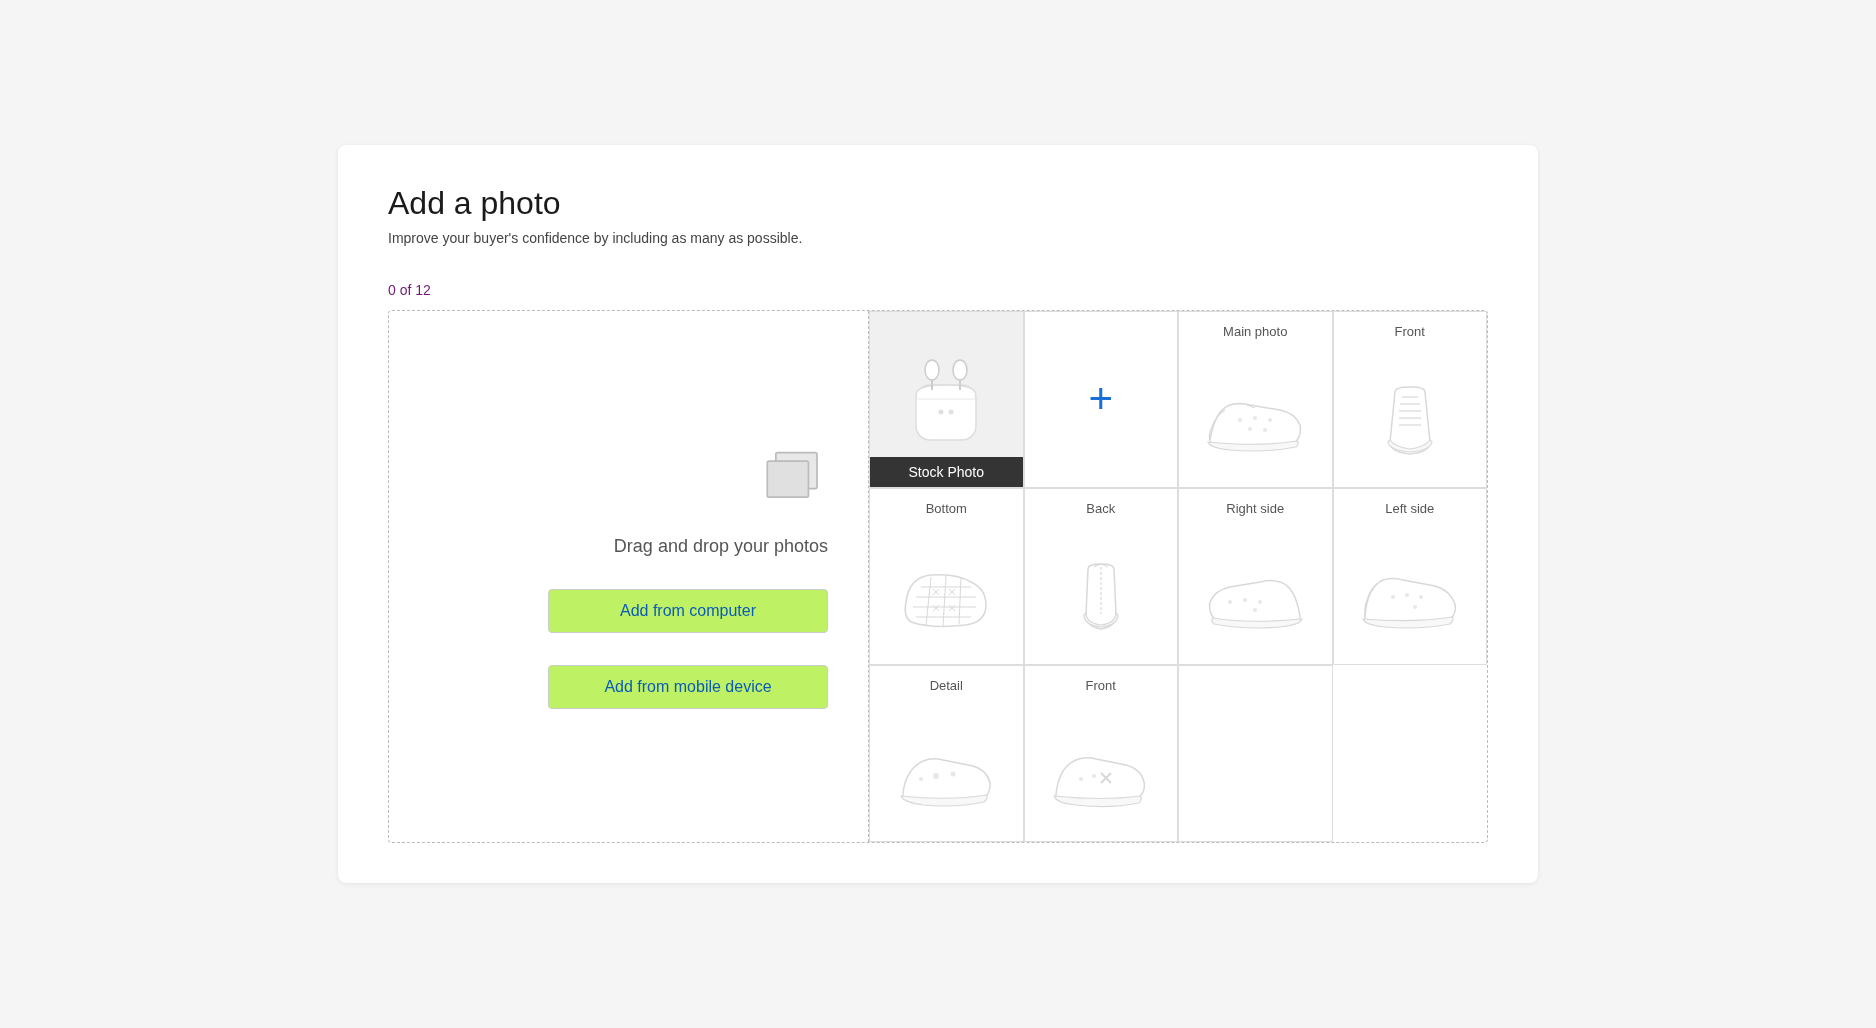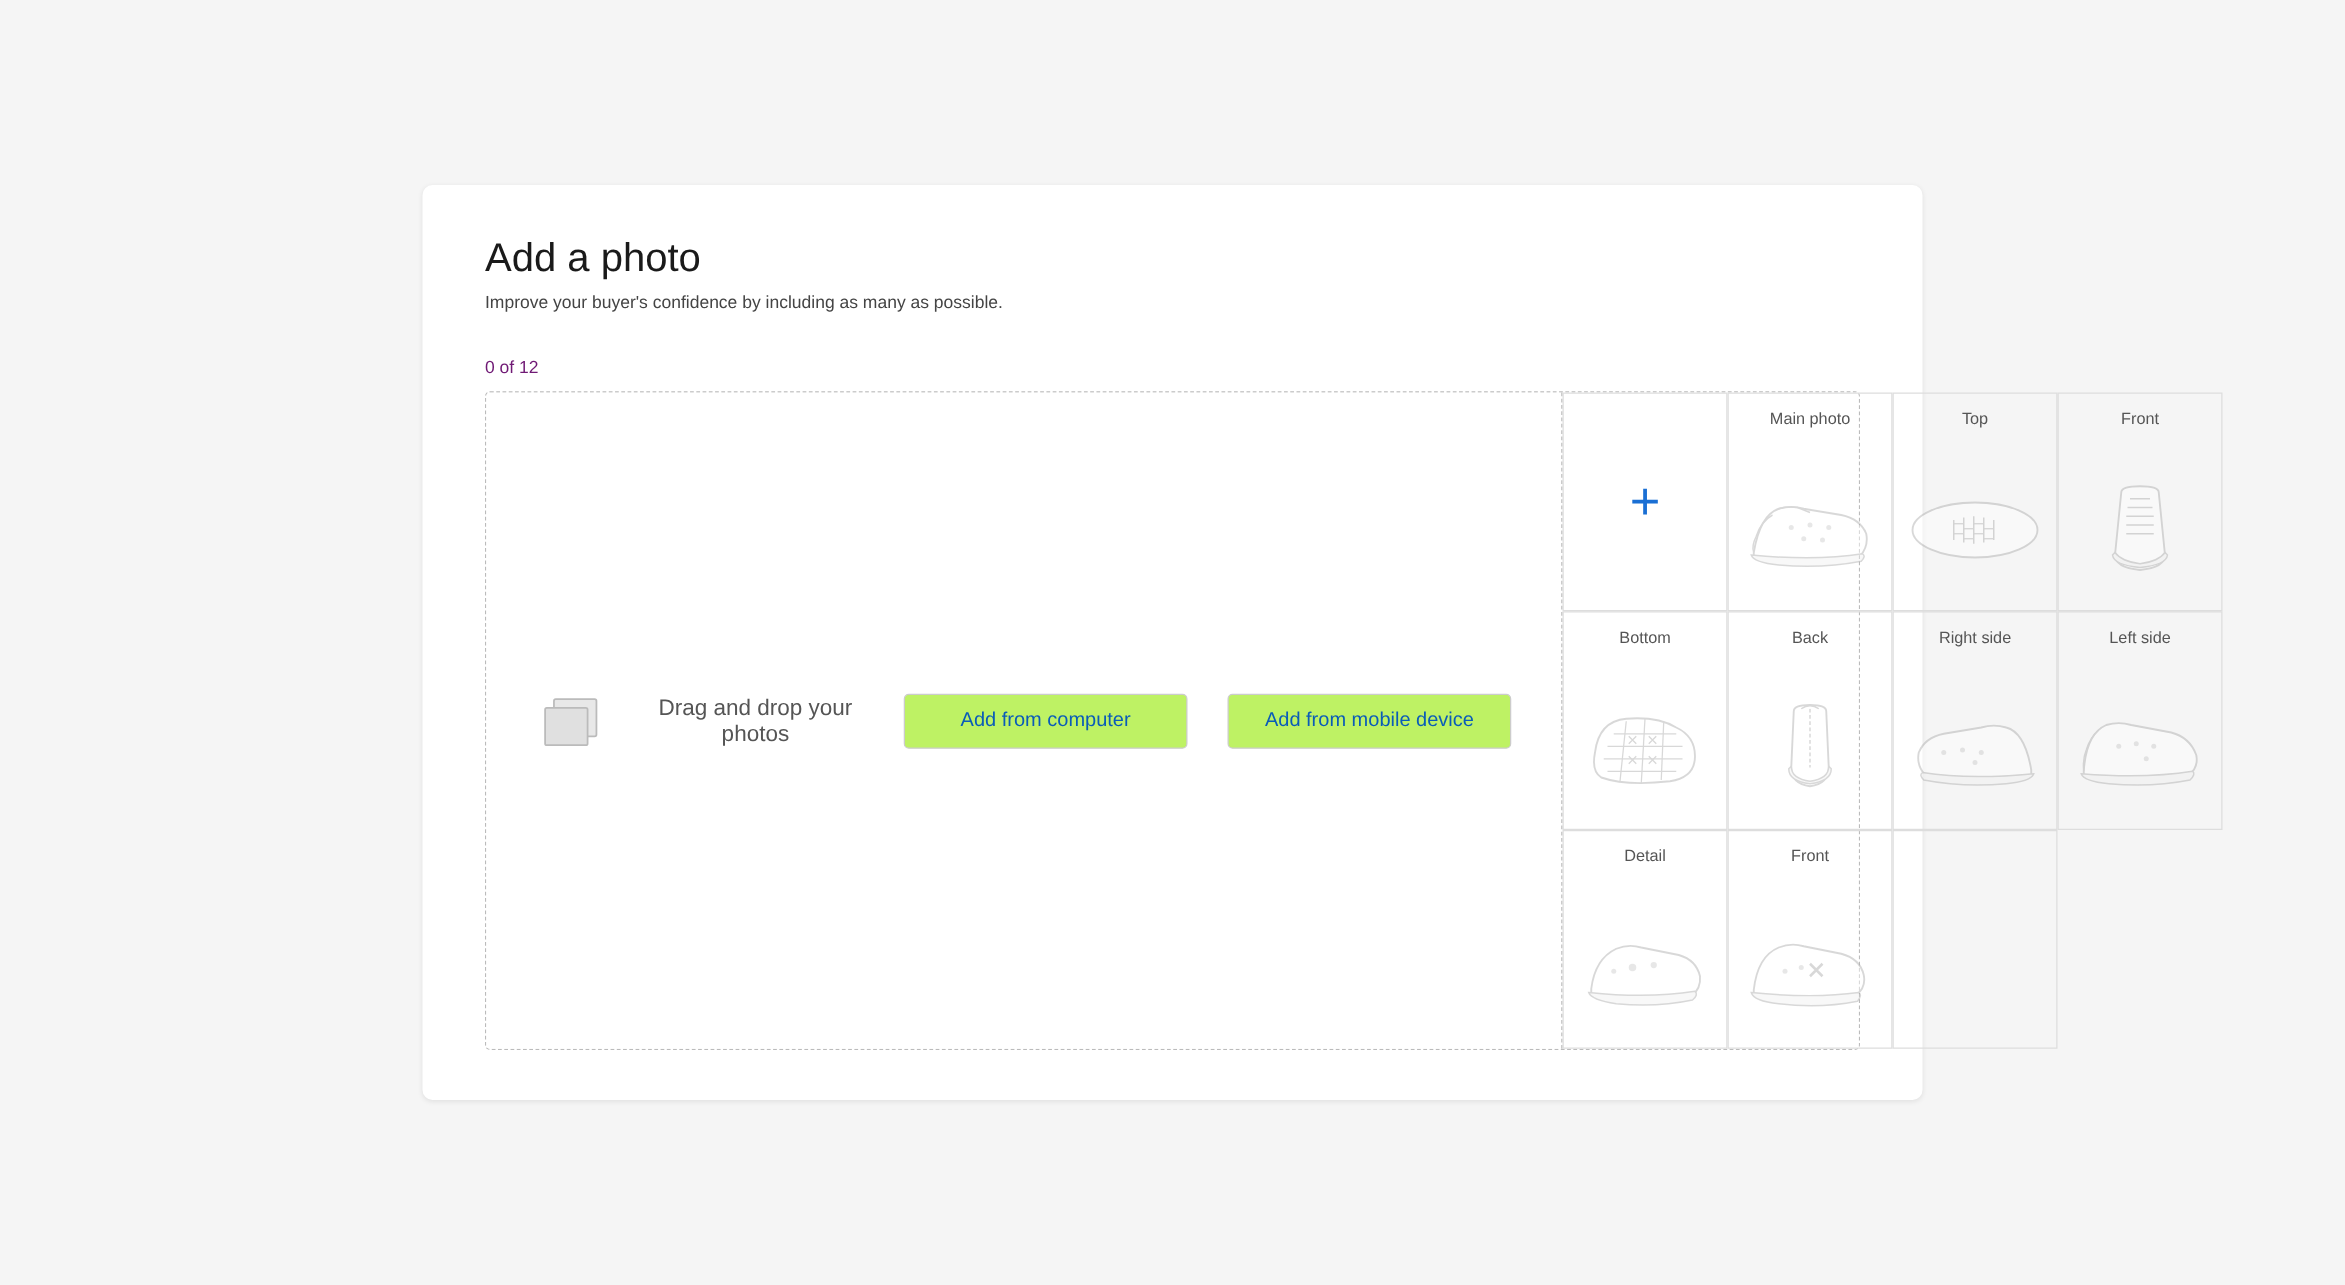--- a/index.html
+++ b/index.html
@@ -39,21 +39,22 @@
     .main-area {
       display: flex;
       gap: 0;
       border: 1.5px dashed #bbb;
       border-radius: 4px;
     }
     
     .drop-zone {
       flex: 0 0 480px;
       display: flex;
-      align-items: center;
+      flex-direction: column;
+      align-items: flex-end;
       justify-content: center;
       padding: 60px 40px;
       border-right: 1.5px dashed #bbb;
       gap: 32px;
     }
     .drop-icon {
       width: 70px;
       height: 60px;
       position: relative;
     }
@@ -168,20 +169,43 @@
           <rect x="10" y="20" width="48" height="42" rx="2" fill="#e0e0e0" stroke="#bbb" stroke-width="2"></rect>
         </svg>
       </div>
       <p class="drop-text">Drag and drop your photos</p>
       <button class="add-btn">Add from computer</button>
       <button class="add-btn">Add from mobile device</button>
     </div>
 
     <div class="photo-grid">
 
+      <div class="grid-cell stock-photo-cell">
+        <div class="stock-photo-inner">
+
+          <svg width="120" height="120" viewBox="0 0 120 120" fill="none" xmlns="http://www.w3.org/2000/svg">
+
+            <rect x="30" y="45" width="60" height="55" rx="14" fill="white" stroke="#ddd" stroke-width="1.5"></rect>
+
+            <path d="M30 55 Q30 45 60 45 Q90 45 90 55" fill="white" stroke="#ddd" stroke-width="1.5"></path>
+
+            <ellipse cx="46" cy="30" rx="7" ry="10" fill="white" stroke="#ccc" stroke-width="1.5"></ellipse>
+            <line x1="46" y1="40" x2="46" y2="50" stroke="#ccc" stroke-width="2"></line>
+
+            <ellipse cx="74" cy="30" rx="7" ry="10" fill="white" stroke="#ccc" stroke-width="1.5"></ellipse>
+            <line x1="74" y1="40" x2="74" y2="50" stroke="#ccc" stroke-width="2"></line>
+
+            <circle cx="55" cy="72" r="2.5" fill="#e0e0e0"></circle>
+            <circle cx="65" cy="72" r="2.5" fill="#e0e0e0"></circle>
+
+            <line x1="30" y1="59" x2="90" y2="59" stroke="#e8e8e8" stroke-width="1"></line>
+          </svg>
+          <div class="stock-photo-label">Stock Photo</div>
+        </div>
+      </div>
 
       <div class="grid-cell" style="justify-content:center;">
         <span class="plus-cell">+</span>
       </div>
 
       <div class="grid-cell">
         <span class="cell-label">Main photo</span>
         <div class="cell-image">
 
           <svg width="110" height="75" viewBox="0 0 110 75" fill="none" xmlns="http://www.w3.org/2000/svg">
@@ -195,44 +219,20 @@
             <circle cx="55" cy="33" r="2" fill="#ccc"></circle>
             <circle cx="70" cy="35" r="2" fill="#ccc"></circle>
             <circle cx="65" cy="45" r="2" fill="#ccc"></circle>
             <circle cx="50" cy="44" r="2" fill="#ccc"></circle>
 
             <path d="M10 55 Q8 50 12 42 Q16 30 25 25" stroke="#aaa" stroke-width="1.2" fill="none"></path>
           </svg>
         </div>
       </div>
 
-      <div class="grid-cell">
-        <span class="cell-label">Top</span>
-        <div class="cell-image">
-
-          <svg width="110" height="60" viewBox="0 0 110 60" fill="none" xmlns="http://www.w3.org/2000/svg">
-            <ellipse cx="55" cy="30" rx="50" ry="22" fill="white" stroke="#aaa" stroke-width="1.5"></ellipse>
-
-            <line x1="38" y1="22" x2="38" y2="38" stroke="#aaa" stroke-width="1.2"></line>
-            <line x1="46" y1="20" x2="46" y2="40" stroke="#aaa" stroke-width="1.2"></line>
-            <line x1="54" y1="19" x2="54" y2="41" stroke="#aaa" stroke-width="1.2"></line>
-            <line x1="62" y1="20" x2="62" y2="40" stroke="#aaa" stroke-width="1.2"></line>
-            <line x1="70" y1="22" x2="70" y2="38" stroke="#aaa" stroke-width="1.2"></line>
-
-            <line x1="38" y1="25" x2="46" y2="25" stroke="#aaa" stroke-width="1"></line>
-            <line x1="46" y1="29" x2="54" y2="29" stroke="#aaa" stroke-width="1"></line>
-            <line x1="54" y1="25" x2="62" y2="25" stroke="#aaa" stroke-width="1"></line>
-            <line x1="62" y1="29" x2="70" y2="29" stroke="#aaa" stroke-width="1"></line>
-            <line x1="38" y1="33" x2="46" y2="33" stroke="#aaa" stroke-width="1"></line>
-            <line x1="46" y1="37" x2="54" y2="37" stroke="#aaa" stroke-width="1"></line>
-            <line x1="54" y1="33" x2="62" y2="33" stroke="#aaa" stroke-width="1"></line>
-            <line x1="62" y1="37" x2="70" y2="37" stroke="#aaa" stroke-width="1"></line>
-          </svg>
-        </div>
-      </div>
 
       <div class="grid-cell">
         <span class="cell-label">Front</span>
         <div class="cell-image">
 
           <svg width="70" height="80" viewBox="0 0 70 80" fill="none" xmlns="http://www.w3.org/2000/svg">
             <path d="M20 10 Q20 5 35 5 Q50 5 50 10 L55 60 Q55 70 35 72 Q15 70 15 60 Z" fill="white" stroke="#aaa" stroke-width="1.5"></path>
 
             <path d="M13 60 Q14 68 35 70 Q56 68 57 60 L55 58 Q50 65 35 67 Q20 65 15 58 Z" fill="#f0f0f0" stroke="#aaa" stroke-width="1.2"></path>
 

